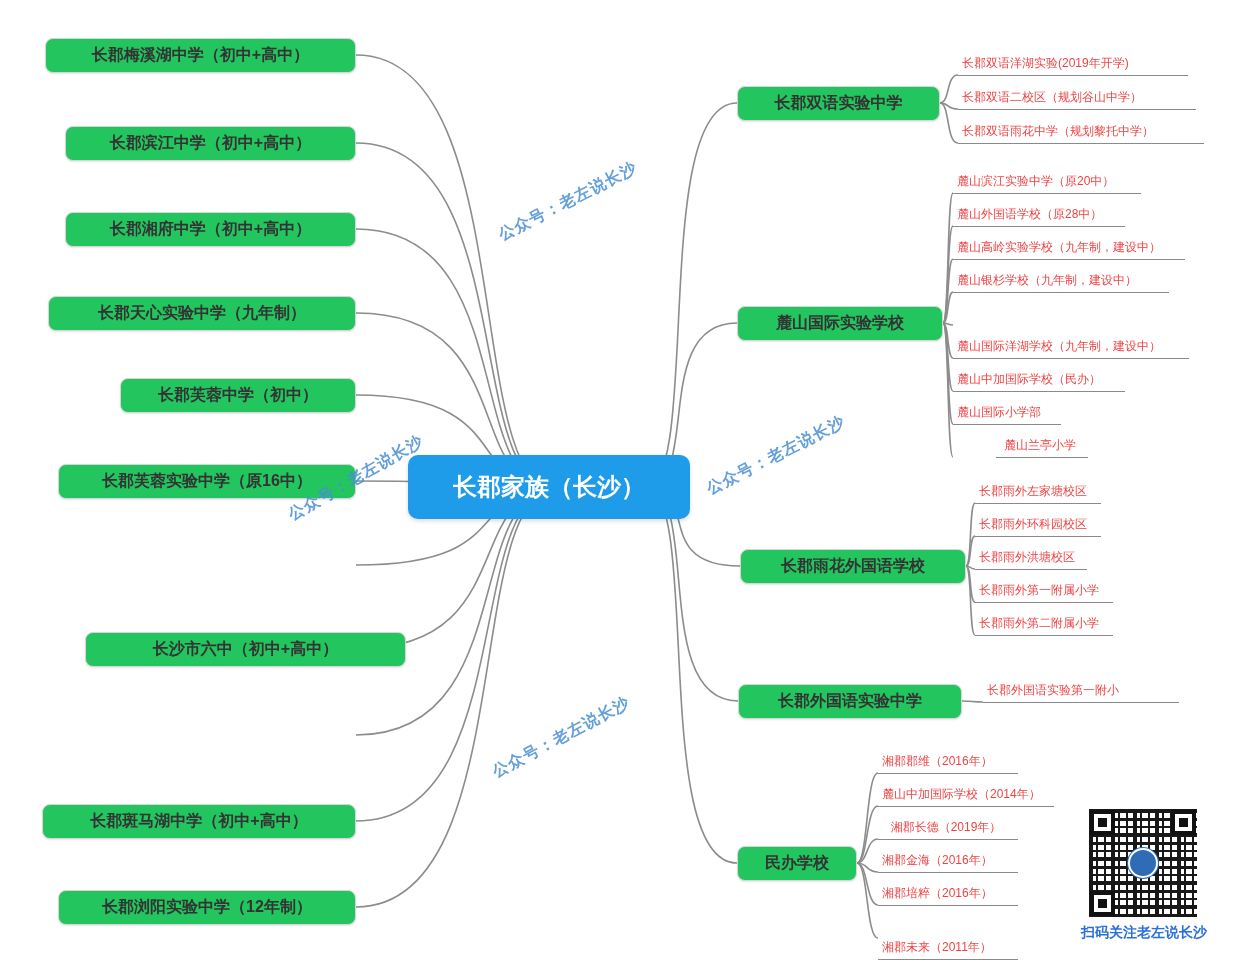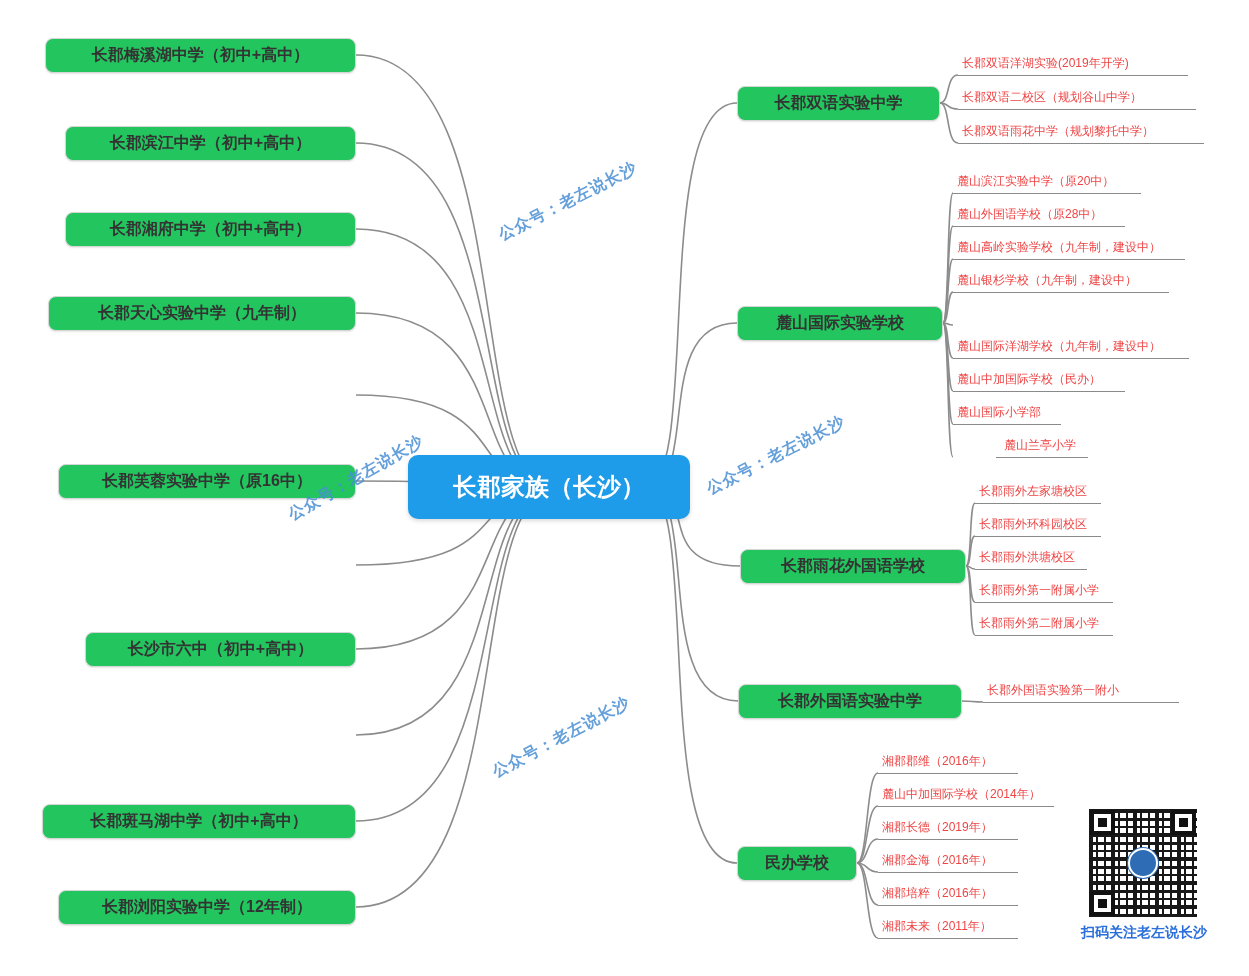--- a/index.html
+++ b/index.html
@@ -107,22 +107,23 @@
     <path d="M857,863 C868,863 866,905 878,905"></path>
     <path d="M857,863 C868,863 866,938 878,938"></path>
   </svg>
 
   <div class="center-topic">长郡家族（长沙）</div>
 
   <div class="topic" style="left:45px;  top:38px;  width:311px;">长郡梅溪湖中学（初中+高中）</div>
   <div class="topic" style="left:65px;  top:126px; width:291px;">长郡滨江中学（初中+高中）</div>
   <div class="topic" style="left:65px;  top:212px; width:291px;">长郡湘府中学（初中+高中）</div>
   <div class="topic" style="left:48px;  top:296px; width:308px;">长郡天心实验中学（九年制）</div>
+  <div class="topic" style="left:120px; top:378px; width:236px;">长郡芙蓉中学（初中）</div>
   <div class="topic" style="left:58px;  top:464px; width:298px;">长郡芙蓉实验中学（原16中）</div>
-  <div class="topic" style="left:85px;  top:632px; width:271px;">长沙市六中（初中+高中）</div>
+  <div class="topic" style="left:85px;  top:632px; width:321px;">长沙市六中（初中+高中）</div>
   <div class="topic" style="left:42px;  top:804px; width:314px;">长郡斑马湖中学（初中+高中）</div>
   <div class="topic" style="left:58px;  top:890px; width:298px;">长郡浏阳实验中学（12年制）</div>
 
   <div class="topic" style="left:737px; top:86px;  width:203px;">长郡双语实验中学</div>
   <div class="topic" style="left:737px; top:306px; width:206px;">麓山国际实验学校</div>
   <div class="topic" style="left:740px; top:549px; width:226px;">长郡雨花外国语学校</div>
   <div class="topic" style="left:738px; top:684px; width:224px;">长郡外国语实验中学</div>
   <div class="topic" style="left:737px; top:846px; width:120px;">民办学校</div>
 
   <div class="subtopic" style="left:958px; top:55px;  min-width:230px;">长郡双语洋湖实验(2019年开学)</div>
@@ -141,24 +142,24 @@
   <div class="subtopic" style="left:975px; top:483px; min-width:126px;">长郡雨外左家塘校区</div>
   <div class="subtopic" style="left:975px; top:516px; min-width:126px;">长郡雨外环科园校区</div>
   <div class="subtopic" style="left:975px; top:549px; min-width:112px;">长郡雨外洪塘校区</div>
   <div class="subtopic" style="left:975px; top:582px; min-width:138px;">长郡雨外第一附属小学</div>
   <div class="subtopic" style="left:975px; top:615px; min-width:138px;">长郡雨外第二附属小学</div>
 
   <div class="subtopic" style="left:983px; top:682px; min-width:196px;">长郡外国语实验第一附小</div>
 
   <div class="subtopic" style="left:878px; top:753px; min-width:140px;">湘郡郡维（2016年）</div>
   <div class="subtopic" style="left:878px; top:786px; min-width:176px;">麓山中加国际学校（2014年）</div>
-  <div class="subtopic" style="left:878px; top:819px; min-width:140px;">湘郡长德（2019年）</div>
+  <div class="subtopic" style="left:878px; top:819px; min-width:140px;text-align:center;">湘郡长德（2019年）</div>
   <div class="subtopic" style="left:878px; top:852px; min-width:140px;">湘郡金海（2016年）</div>
   <div class="subtopic" style="left:878px; top:885px; min-width:140px;">湘郡培粹（2016年）</div>
-  <div class="subtopic" style="left:878px; top:918px; min-width:140px;">湘郡未来（2011年）</div>
+  <div class="subtopic" style="left:878px; top:939px; min-width:140px;">湘郡未来（2011年）</div>
 
   <div class="watermark" style="left:500px; top:226px; transform:rotate(-27deg);">公众号：老左说长沙</div>
   <div class="watermark" style="left:290px; top:506px; transform:rotate(-30deg);">公众号：老左说长沙</div>
   <div class="watermark" style="left:708px; top:480px; transform:rotate(-27deg);">公众号：老左说长沙</div>
   <div class="watermark" style="left:494px; top:763px; transform:rotate(-28deg);">公众号：老左说长沙</div>
 
   <div class="qr">
     <div class="qr-noise"></div>
     <div class="qr-finder tl">
         <div class="dot"></div>

